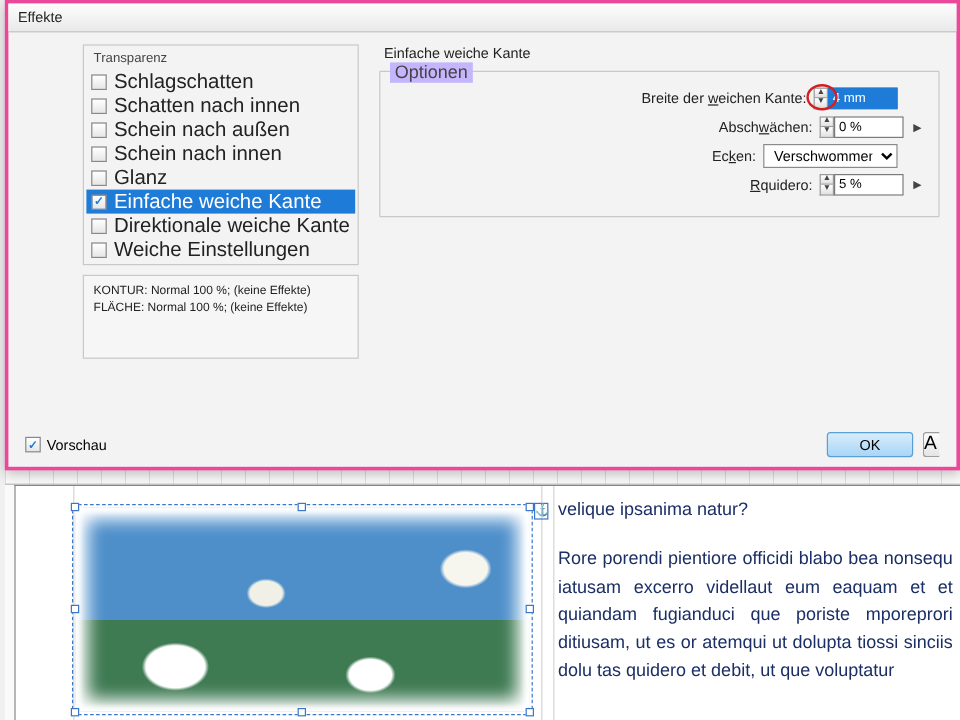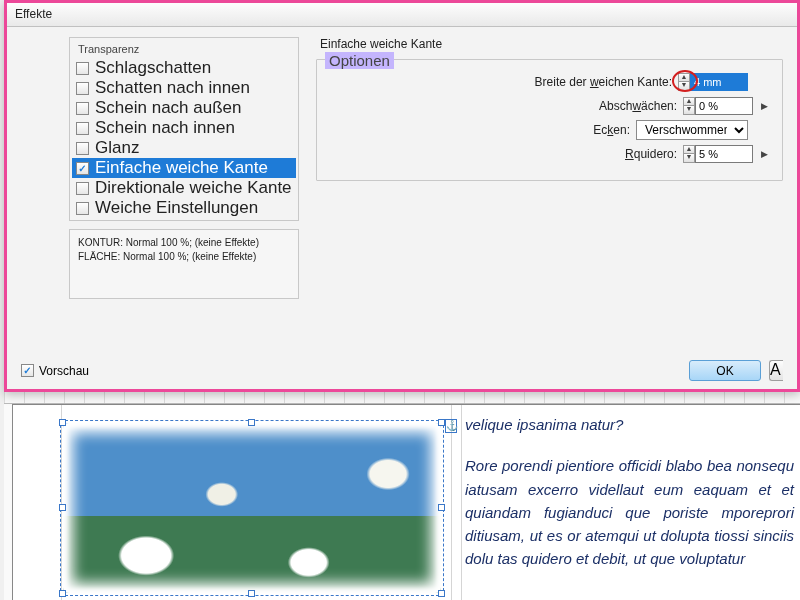--- a/index.html
+++ b/index.html
@@ -50,21 +50,21 @@
   .h-t{top:-4px;left:50%;margin-left:-4px}.h-b{bottom:-4px;left:50%;margin-left:-4px}
   .h-l{left:-4px;top:50%;margin-top:-4px}.h-r{right:-4px;top:50%;margin-top:-4px}
   .photo { width: 100%; height: 100%; border-radius: 6px; box-shadow: 0 0 4px 4px rgba(255,255,255,.9) inset; background:
     radial-gradient(ellipse 70px 50px at 22% 78%, #fff 0 35%, transparent 40%),
     radial-gradient(ellipse 55px 40px at 65% 82%, #fff 0 32%, transparent 38%),
     radial-gradient(ellipse 60px 45px at 86% 30%, #f6f6ef 0 30%, transparent 36%),
     radial-gradient(ellipse 48px 36px at 42% 42%, #f0f0e6 0 28%, transparent 34%),
     linear-gradient(180deg,#4e8fca 0 55%, #3e7a52 55% 100%);
     position: relative; overflow: hidden; }
   .photo::after{ content:""; position:absolute; inset:0; box-shadow: inset 0 0 14px 10px #fff; }
-  .textcol { position: absolute; top: 8px; left: 450px; right: 0; bottom: 0; padding: 0 6px 0 2px; font-family: Georgia, 'Times New Roman', serif; color: #1b2f66; font-size: 15px; line-height: 1.55; text-align: justify; font-style: italic; }
+  .textcol { position: absolute; top: 8px; left: 450px; right: 0; bottom: 0; padding: 0 6px 0 2px; font-family: Georgia, 'Times New Roman', serif; color: #1b2f66; font-size: 15px; line-height: 1.55; text-align: justify; }
   .textcol .hdr { font-size: 15px; color: #1b2f66; margin-bottom: 18px; }
   .anchor { position: absolute; top: 14px; left: 432px; width: 12px; height: 14px; border: 1px solid #3a77c8; color: #3a77c8; font-size: 10px; text-align: center; line-height: 12px; }
   .colguide { position: absolute; top: 0; bottom: 0; width: 1px; background: #888; opacity: .35; }
 </style>
 </head>
 <body>
 
 <div class="doc">
   <div class="ruler-h"></div>
   <div class="page">

